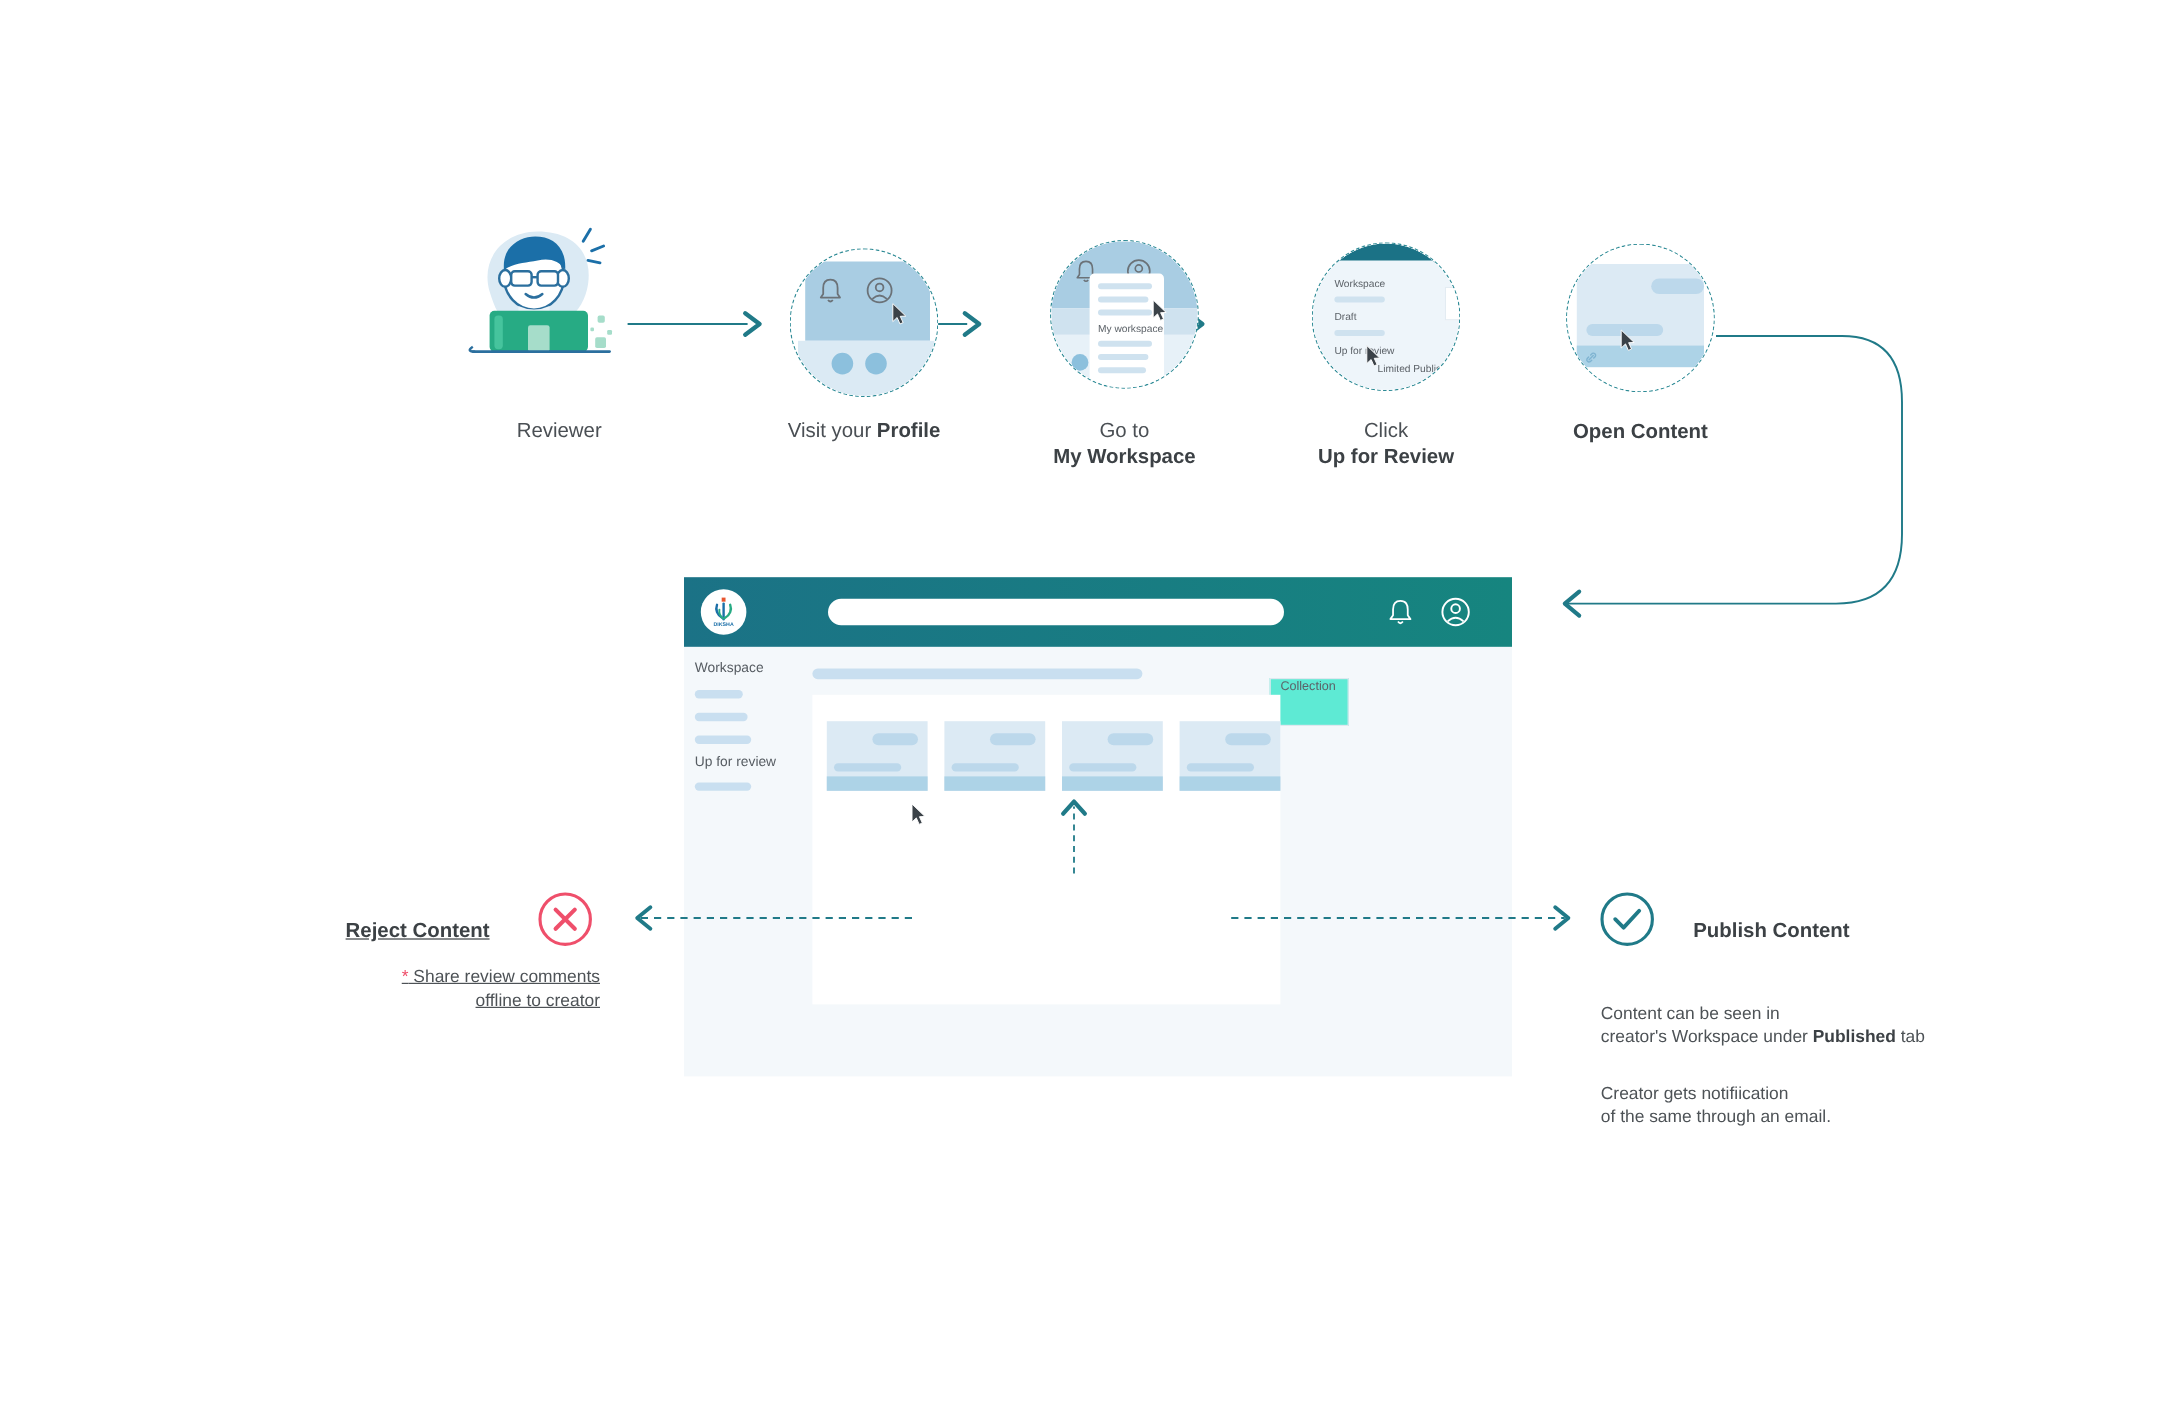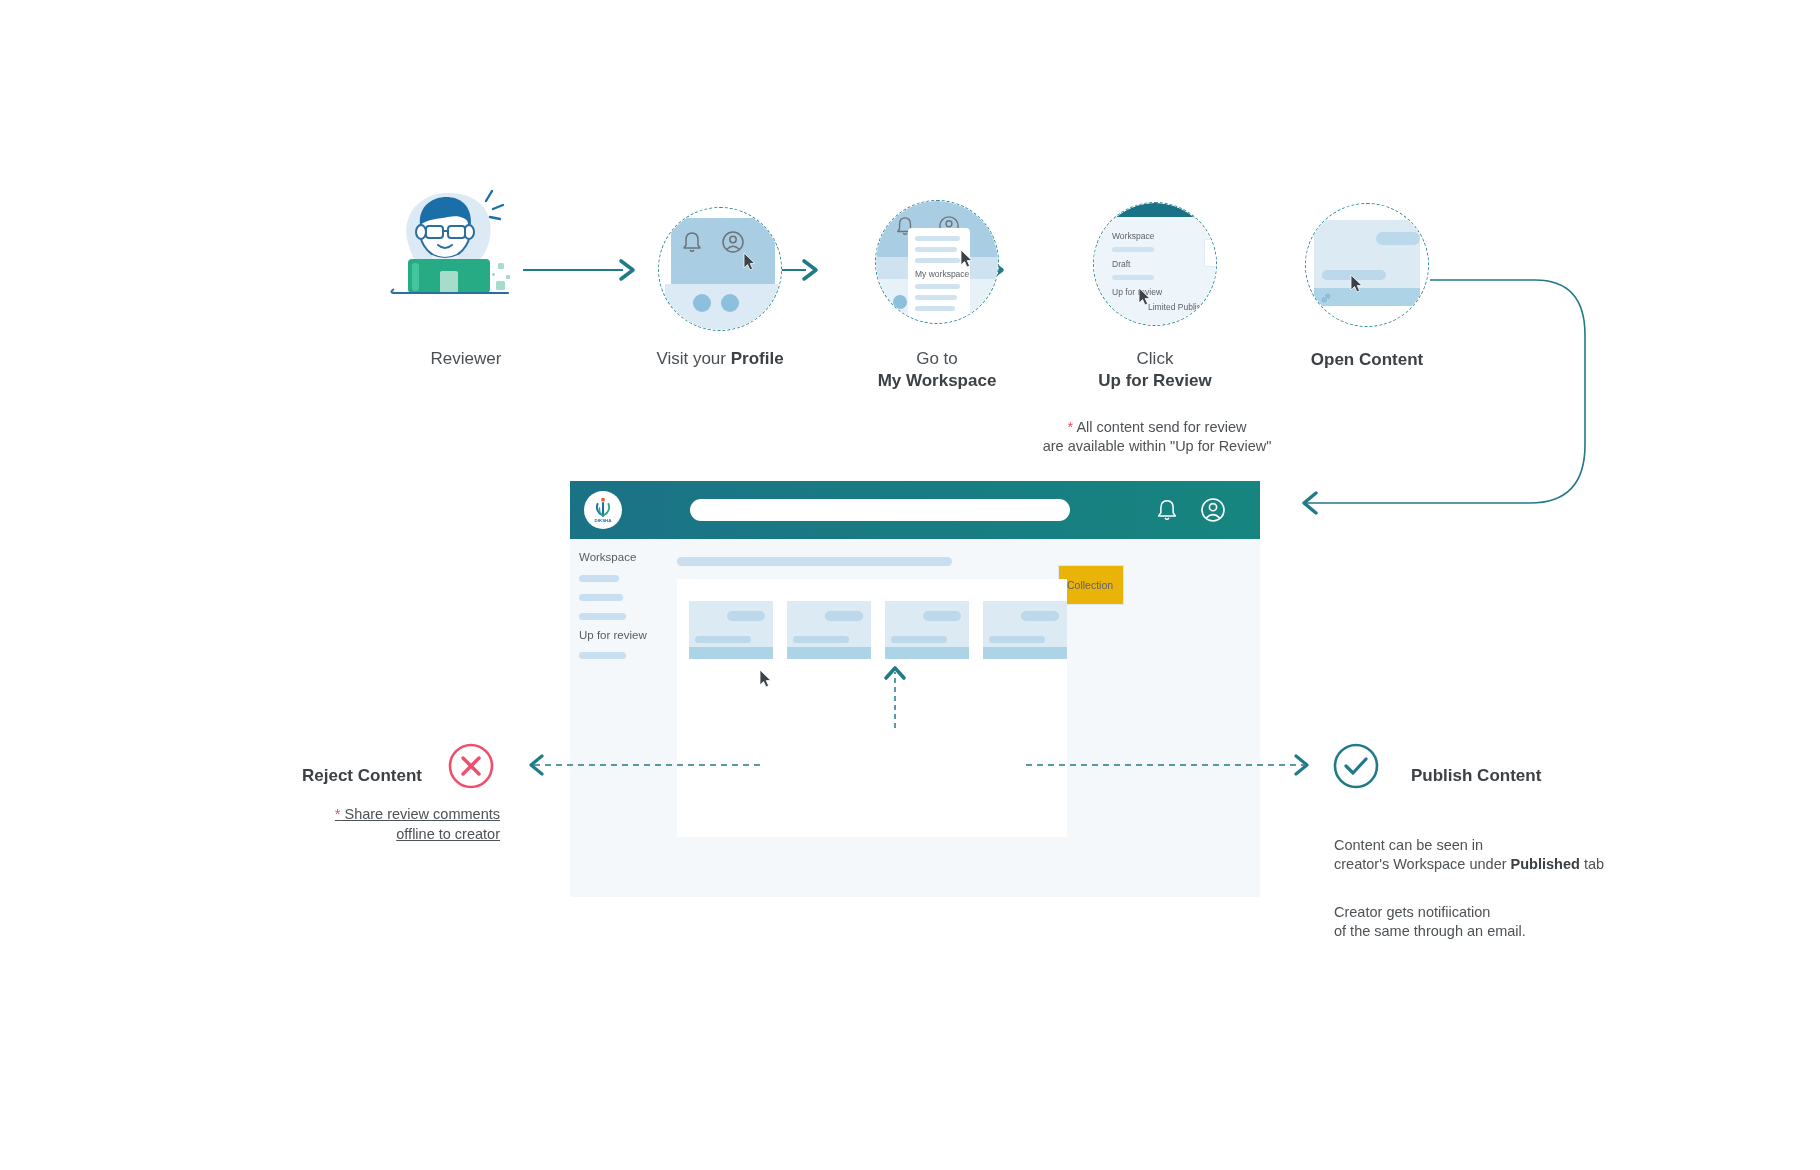--- a/index.html
+++ b/index.html
@@ -89,22 +89,22 @@
   .card .c-pill { position: absolute; right: 8px; top: 10px; width: 38px; height: 10px; background: #bcd8eb; border-radius: 5px; }
   .card .c-line { position: absolute; left: 6px; top: 35px; width: 56px; height: 7px; background: #bcd8eb; border-radius: 4px; }
   .card .c-foot { position: absolute; left: 0; bottom: 0; width: 100%; height: 12px; background: #add3e7; }
 
   #topbar-pill {
     position: absolute; left: 107px; top: 18px; width: 275px; height: 9px;
     background: #c9dff0; border-radius: 5px;
   }
   #collection-box {
     position: absolute; left: 488px; top: 26px; width: 66px; height: 40px;
-    border: 1px solid #dfe8ef; background: #eab308;
-    display: flex; align-items: center; padding-left: 8px;
+    border: 1px solid #dfe8ef; background: #5eead4;
+    display: flex; align-items: flex-start; padding-left: 8px;
   }
   #collection-box span { font-size: 10.5px; color: #5c6268; }
 
   
   #callout {
     position: absolute; left: 757px; top: 725px; width: 272px; height: 72px;
     border: 1.5px dashed #2e8b96; background: transparent;
     display: flex; flex-direction: column; align-items: center; justify-content: center;
   }
   #callout .t1 { font-size: 16px; color: #3f4448; }
@@ -264,24 +264,20 @@
       <svg class="cursor-ic" style="left:44px;top:84px;" viewBox="0 0 13 19">
         <path d="M1 1 L1 16 L4.6 12.6 L7 18 L9.6 16.8 L7.2 11.6 L11.8 11.4 Z" fill="#3b4248" stroke="#ffffff" stroke-width="0.8"></path>
       </svg>
     </div>
   </div>
   <div class="step-caption" style="left:1155px;top:348px;">
     <div>Click</div>
     <div class="b">Up for Review</div>
   </div>
 
-  <div class="note" style="left:1032px;top:399px;width:250px;">
-    <span class="ast">*</span><span> All content send for review
-are available within "Up for Review"</span>
-  </div>
 
   <div class="dashcircle" style="left:1305px;top:203px;width:124px;height:124px;">
     <div class="circle-inner">
       <div class="abs" style="left:0;top:0;width:124px;height:124px;background:#ffffff;"></div>
       <div class="abs" style="left:8px;top:16px;width:106px;height:82px;background:#dceaf4;"></div>
       <div class="abs" style="left:70px;top:28px;width:44px;height:13px;background:#bcd8eb;border-radius:7px;"></div>
       <div class="abs" style="left:16px;top:66px;width:64px;height:10px;background:#bcd8eb;border-radius:5px;"></div>
       <div class="abs" style="left:8px;top:84px;width:106px;height:18px;background:#add3e7;"></div>
       <svg class="abs" style="left:14px;top:88px;" width="12" height="12" viewBox="0 0 14 14">
         <path d="M5 9 L9 5" stroke="#7fb4d2" stroke-width="1.4" stroke-linecap="round"></path>
@@ -391,21 +387,21 @@
       <line x1="0" y1="13" x2="278" y2="13" stroke="#207a88" stroke-width="1.5" stroke-dasharray="6 5"></line>
       <polyline points="270,4 281,13 270,22" fill="none" stroke="#207a88" stroke-width="3.2" stroke-linecap="round" stroke-linejoin="round"></polyline>
     </svg>
   </div>
 
   <svg class="abs" style="left:447px;top:742px;" width="48" height="48" viewBox="0 0 48 48">
     <circle cx="24" cy="24" r="21" fill="none" stroke="#ef4f6b" stroke-width="2.6"></circle>
     <line x1="16" y1="16" x2="32" y2="32" stroke="#ef4f6b" stroke-width="3.4" stroke-linecap="round"></line>
     <line x1="32" y1="16" x2="16" y2="32" stroke="#ef4f6b" stroke-width="3.4" stroke-linecap="round"></line>
   </svg>
-  <div class="outcome-title" style="left:302px;top:766px;">Reject Content</div>
+  <div class="outcome-title" style="left:288px;top:766px;text-decoration:underline;">Reject Content</div>
   <div class="outcome-note" style="left:180px;top:786px;width:320px;text-align:right;text-decoration:underline;">
     <span class="ast">*</span><span> Share review comments
 offline to creator</span>
   </div>
 
   <svg class="abs" style="left:1332px;top:742px;" width="48" height="48" viewBox="0 0 48 48">
     <circle cx="24" cy="24" r="21" fill="none" stroke="#207a88" stroke-width="2.6"></circle>
     <polyline points="14,24 21,31 34,17" fill="none" stroke="#207a88" stroke-width="3.2" stroke-linecap="round" stroke-linejoin="round"></polyline>
   </svg>
   <div class="outcome-title" style="left:1411px;top:766px;">Publish Content</div>

